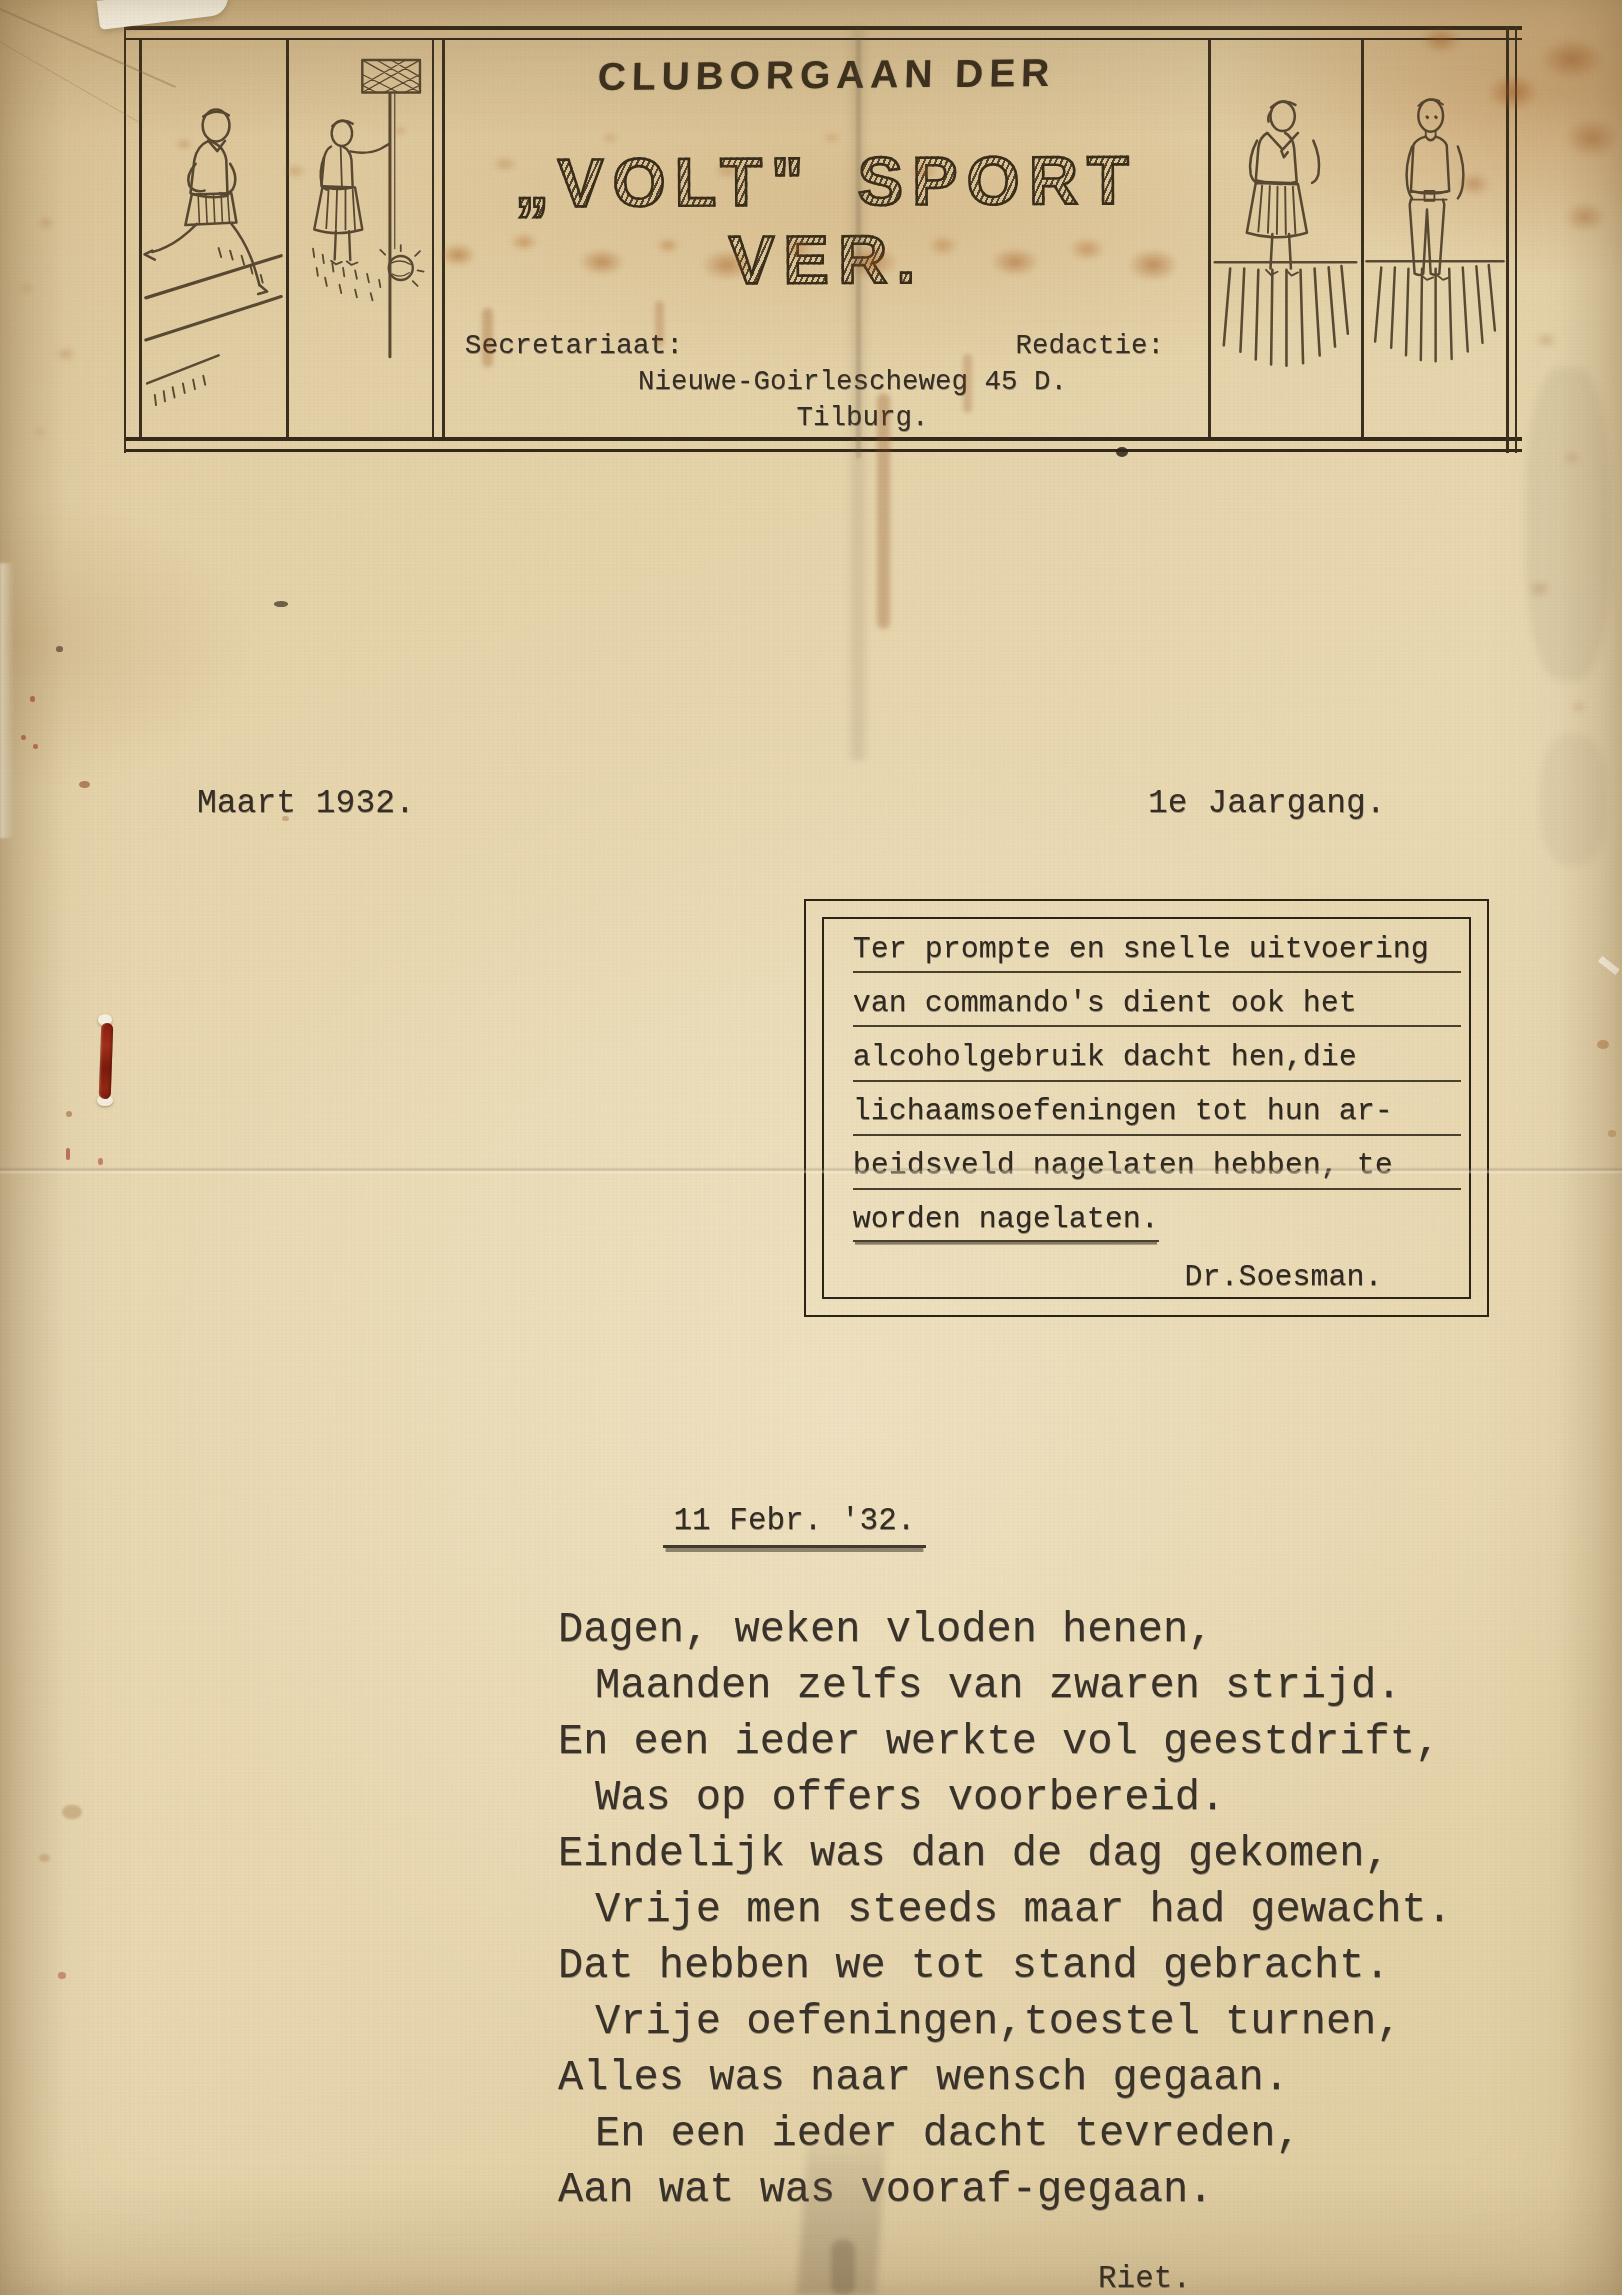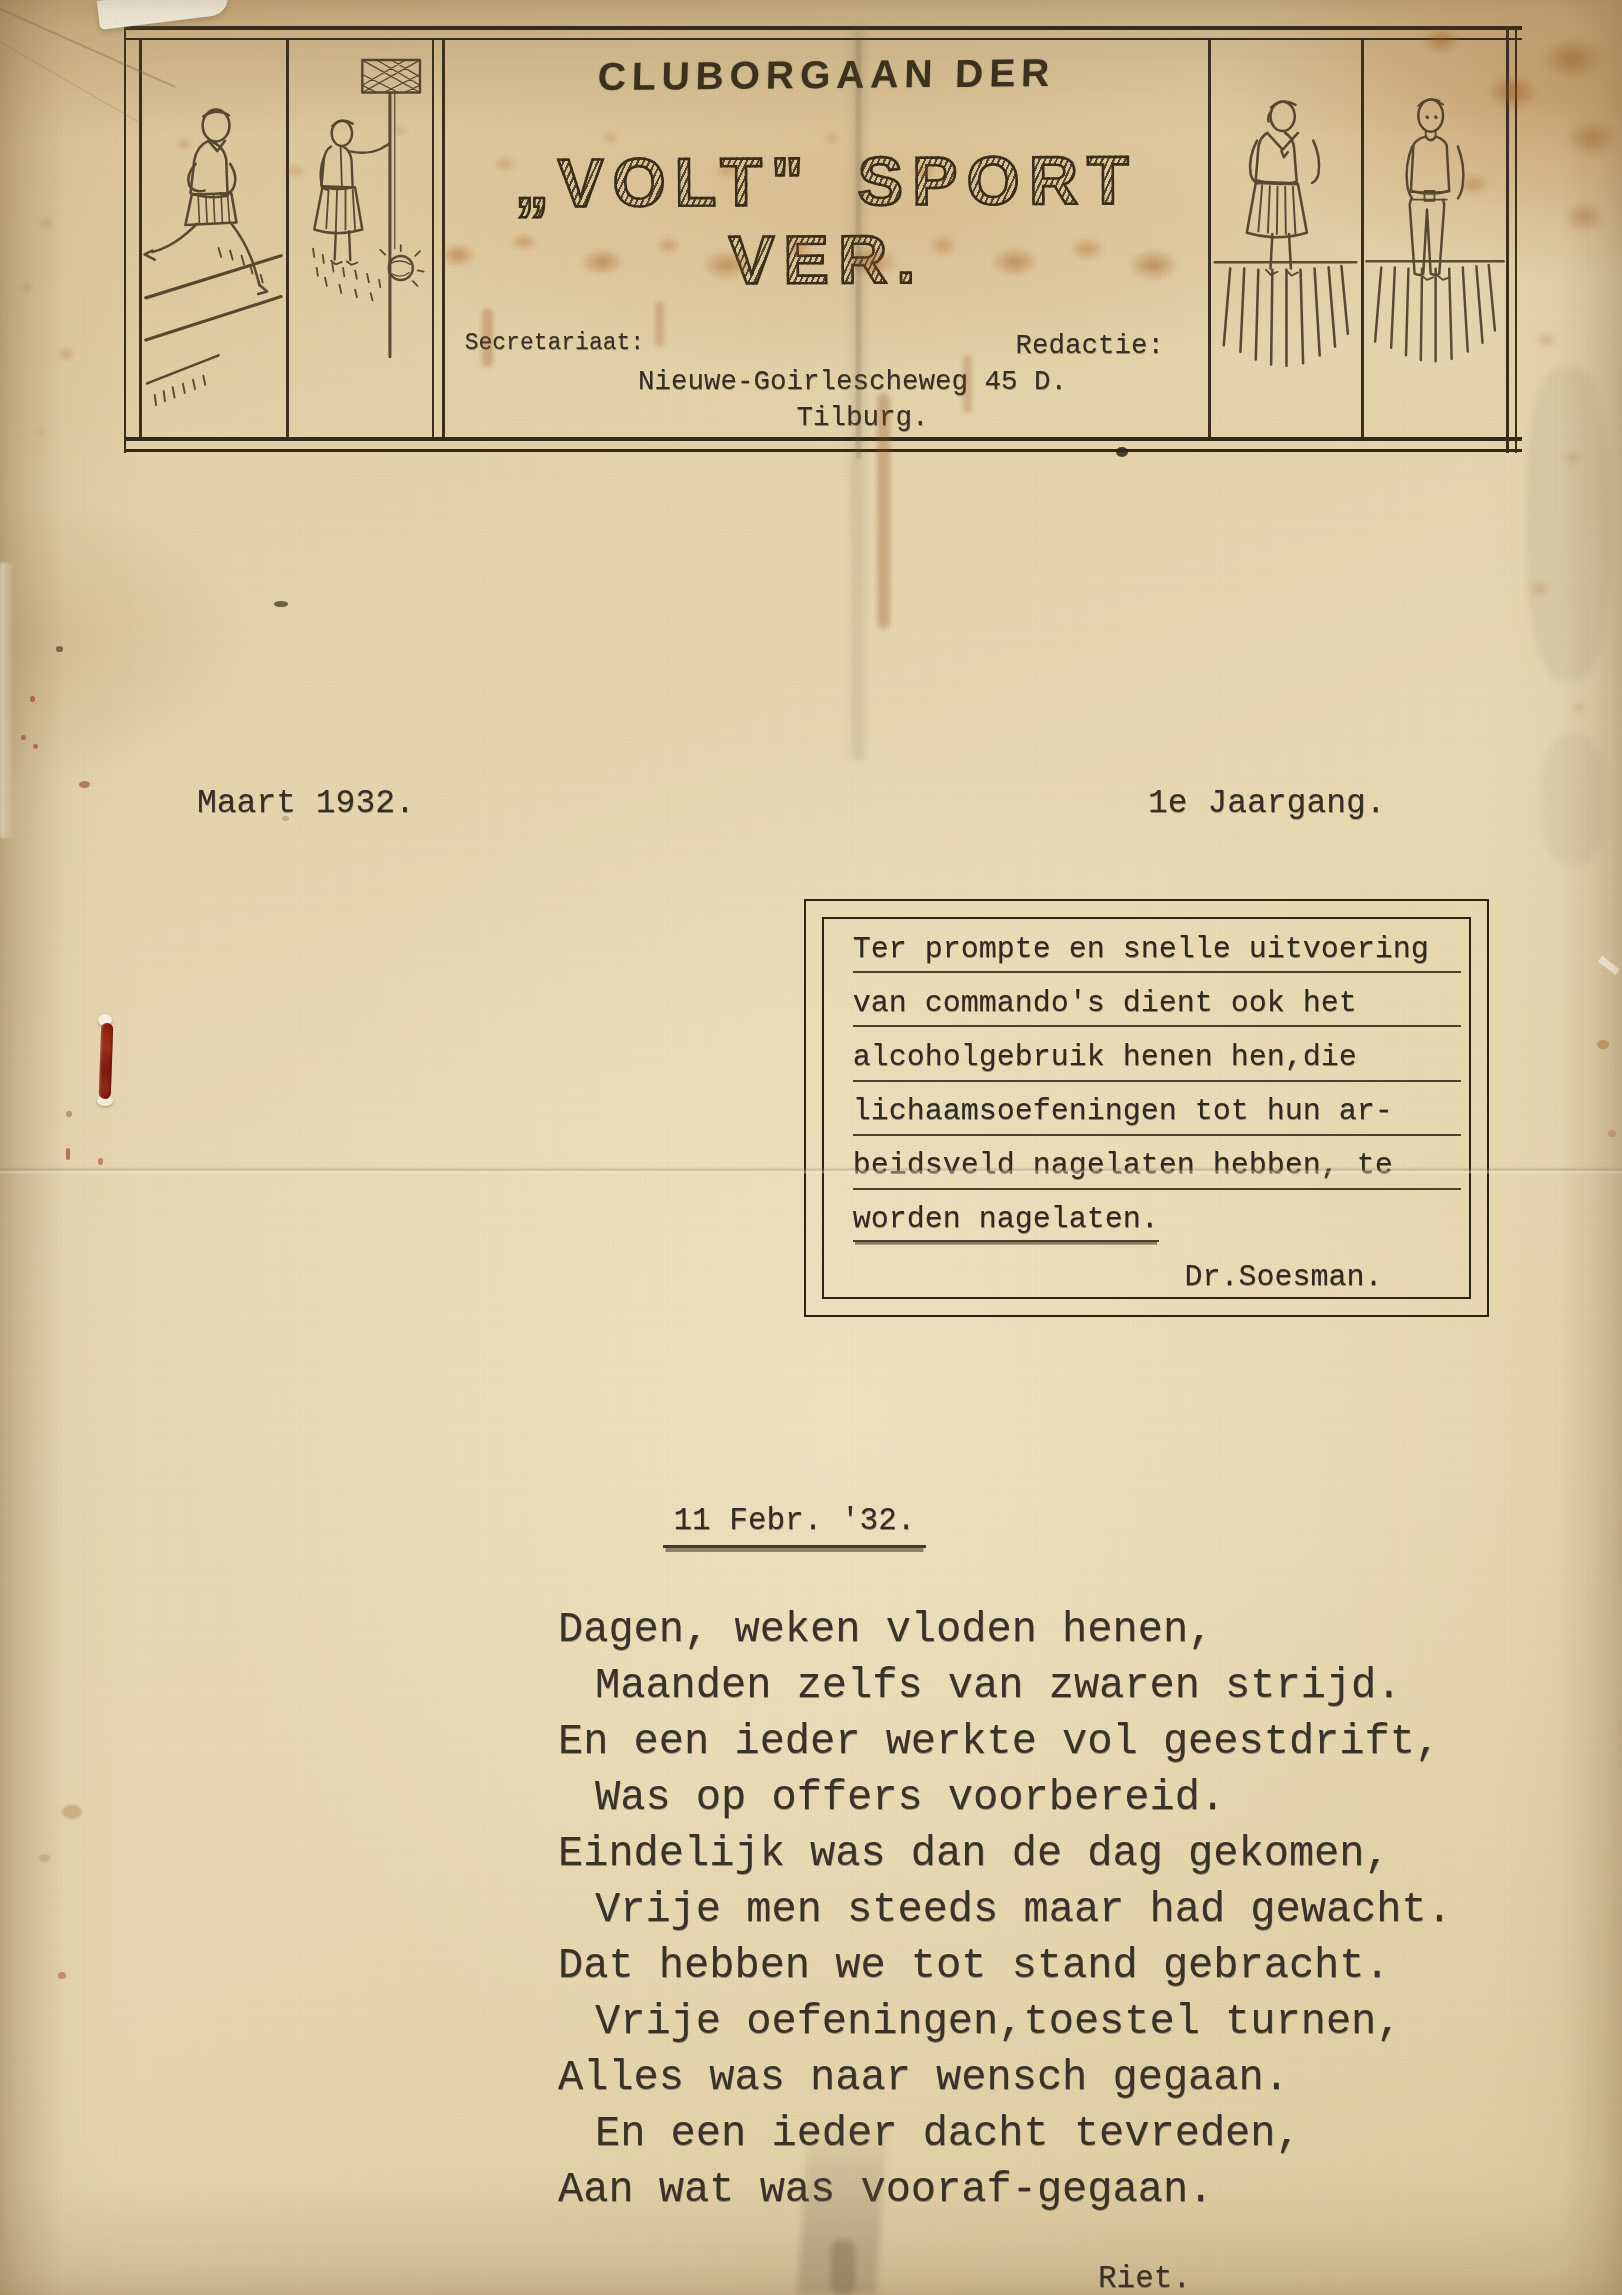--- a/index.html
+++ b/index.html
@@ -30,21 +30,21 @@
     color:#3c301e;transform:rotate(-.5deg) skewX(-2deg);text-shadow:0 0 1.3px rgba(60,48,30,.45);}
   .volt{position:absolute;top:102px;width:100%;text-align:center;
     font:800 68px "Liberation Sans","DejaVu Sans",sans-serif;letter-spacing:9.2px;word-spacing:17px;
     transform:rotate(-.3deg);
     color:transparent;-webkit-text-stroke:2.6px #3a2e1a;
     background:repeating-linear-gradient(115deg, rgba(58,46,26,.85) 0 2px, rgba(58,46,26,0) 2px 5.2px);
     -webkit-background-clip:text;background-clip:text;}
   @supports not ((-webkit-background-clip:text) or (background-clip:text)){
     .volt{color:#3a2e1a;background:none;}
   }
-  .secretariat{left:19.7px;top:290px;font-size:23px;}
+  .secretariat{left:19.7px;top:290px;font-size:28px;}
   .redactie{right:44px;top:290px;font-size:27.5px;}
   .street{left:0;top:326px;width:100%;text-align:center;padding-left:52px;box-sizing:border-box;font-size:27.5px;}
   .city{left:0;top:362px;width:100%;text-align:center;padding-left:72px;box-sizing:border-box;font-size:27.5px;}
   
   .issue-date{left:197px;top:785px;font-size:33px;z-index:2;}
   .issue-volume{left:1148px;top:785px;font-size:33px;z-index:2;}
   
   .notice{position:absolute;left:804px;top:899px;width:685px;height:418px;
     border:2.6px solid #2a2316;box-sizing:border-box;z-index:2;}
   .notice-inner{position:absolute;inset:15.7px;border:2.6px solid #2a2316;
@@ -196,21 +196,21 @@
     </div>
   </header>
 
   <div class="tw issue-date">Maart 1932.</div>
   <div class="tw issue-volume">1e Jaargang.</div>
 
   <section class="notice">
     <div class="notice-inner">
       <div class="nline">Ter prompte en snelle uitvoering</div>
       <div class="nline">van commando's dient ook het</div>
-      <div class="nline">alcoholgebruik henen hen,die</div>
+      <div class="nline">alcoholgebruik dacht hen,die</div>
       <div class="nline">lichaamsoefeningen tot hun ar-</div>
       <div class="nline">beidsveld nagelaten hebben, te</div>
       <div class="nline nline-last"><span>worden nagelaten.</span></div>
       <div class="notice-sig">Dr.Soesman.</div>
     </div>
   </section>
 
   <h2 class="poem-heading"><span>11 Febr. '32.</span></h2>
 
   <div class="poem">

